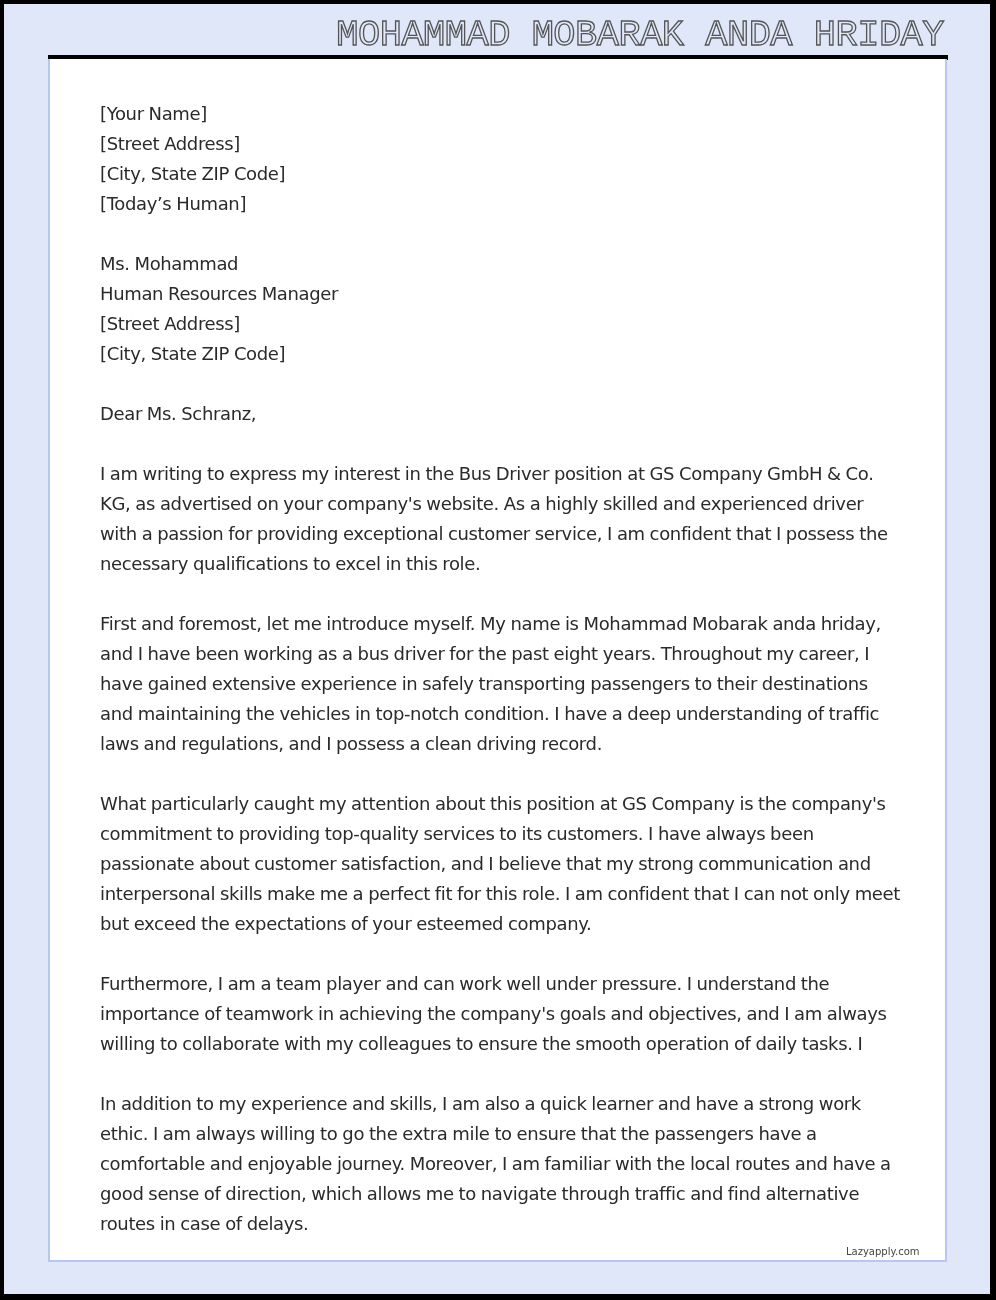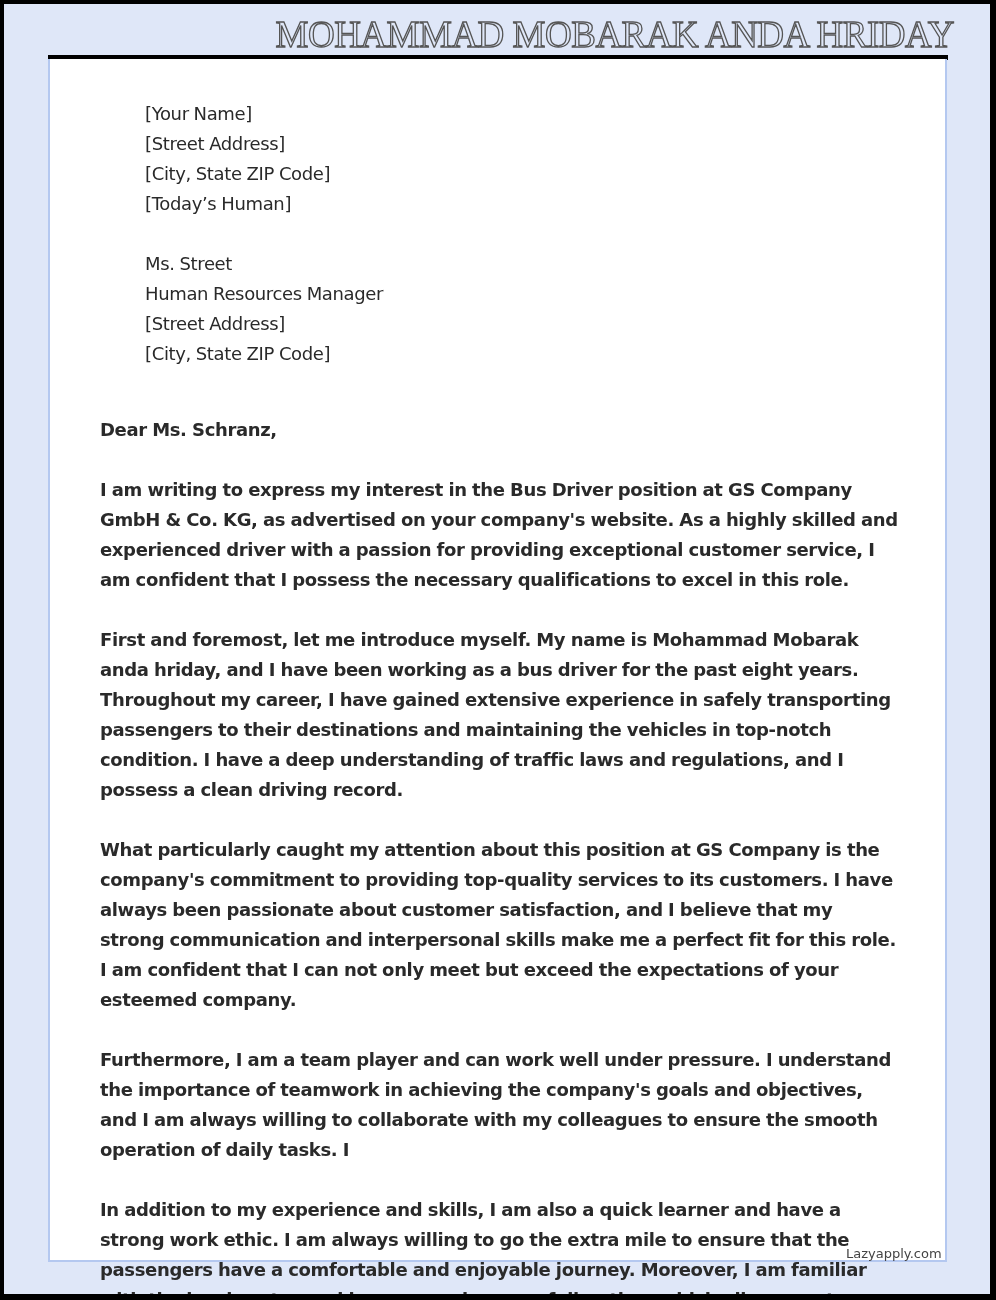--- a/index.html
+++ b/index.html
@@ -6,67 +6,67 @@
   body {
     width:996px; height:1300px; overflow:hidden; position:relative;
     background:#000;
     font-family:"DejaVu Sans", sans-serif;
   }
   .frame {
     position:absolute; left:4px; top:4px; width:986px; height:1290px;
     background:#dfe7f8; overflow:hidden;
   }
   .title {
-    position:absolute; right:36px; top:9px;
-    font-family:Liberation Serif, serif;
+    position:absolute; right:46px; top:9px;
+    font-family:Liberation Mono, monospace;
     font-size:37px; letter-spacing:-0.5px;
     color:#dfe7f8;
     -webkit-text-stroke:1.3px #555;
     white-space:nowrap; line-height:44px;
   }
   .rule {
     position:absolute; left:44px; top:51px; width:900px; height:5px; background:#000;
   }
   .panel {
     position:absolute; left:44px; top:55px; width:895px; height:1201px;
     background:#fff;
     border-left:2px solid #b4c8f0; border-right:2px solid #b4c8f0; border-bottom:2px solid #b4c8f0;
   }
   .letter {
     position:absolute; left:96px; top:95px; width:800px;
     font-family:"DejaVu Sans", sans-serif;
     font-size:18px; line-height:30px; color:#2a2a2a;
     letter-spacing:-0.35px; word-spacing:-0.5px;
   }
-  .letter .line { display:block; white-space:nowrap;margin-left:45px; }
+  .letter .line { display:block; white-space:nowrap; }
   .letter .gap { display:block; height:30px; }
-  .letter p { margin:16px 0 30px 0;font-weight:bold; }
+  .letter p { margin:0 0 30px 0; }
   .watermark {
     position:absolute; left:842px; top:1242px;
-    font-family:"DejaVu Sans", sans-serif; font-size:13px; color:#444;
+    font-family:"DejaVu Sans", sans-serif; font-size:10px; color:#444;
   }
 </style>
 </head>
 <body>
 
 <div class="frame">
   <div class="title">MOHAMMAD MOBARAK ANDA HRIDAY</div>
   <div class="rule"></div>
   <div class="panel"></div>
 
   <div class="letter">
     <div>
       <span class="line">[Your Name]</span>
       <span class="line">[Street Address]</span>
       <span class="line">[City, State ZIP Code]</span>
       <span class="line">[Today’s Human]</span>
     </div>
     <span class="gap"></span>
     <div>
-      <span class="line">Ms. Street</span>
+      <span class="line">Ms. Mohammad</span>
       <span class="line">Human Resources Manager</span>
       <span class="line">[Street Address]</span>
       <span class="line">[City, State ZIP Code]</span>
     </div>
     <span class="gap"></span>
     <p>Dear Ms. Schranz,</p>
     <p>I am writing to express my interest in the Bus Driver position at GS Company GmbH &amp; Co. KG, as advertised on your company's website. As a highly skilled and experienced driver with a passion for providing exceptional customer service, I am confident that I possess the necessary qualifications to excel in this role.</p>
     <p>First and foremost, let me introduce myself. My name is Mohammad Mobarak anda hriday, and I have been working as a bus driver for the past eight years. Throughout my career, I have gained extensive experience in safely transporting passengers to their destinations and maintaining the vehicles in top-notch condition. I have a deep understanding of traffic laws and regulations, and I possess a clean driving record.</p>
     <p>What particularly caught my attention about this position at GS Company is the company's commitment to providing top-quality services to its customers. I have always been passionate about customer satisfaction, and I believe that my strong communication and interpersonal skills make me a perfect fit for this role. I am confident that I can not only meet but exceed the expectations of your esteemed company.</p>
     <p>Furthermore, I am a team player and can work well under pressure. I understand the importance of teamwork in achieving the company's goals and objectives, and I am always willing to collaborate with my colleagues to ensure the smooth operation of daily tasks. I</p>

